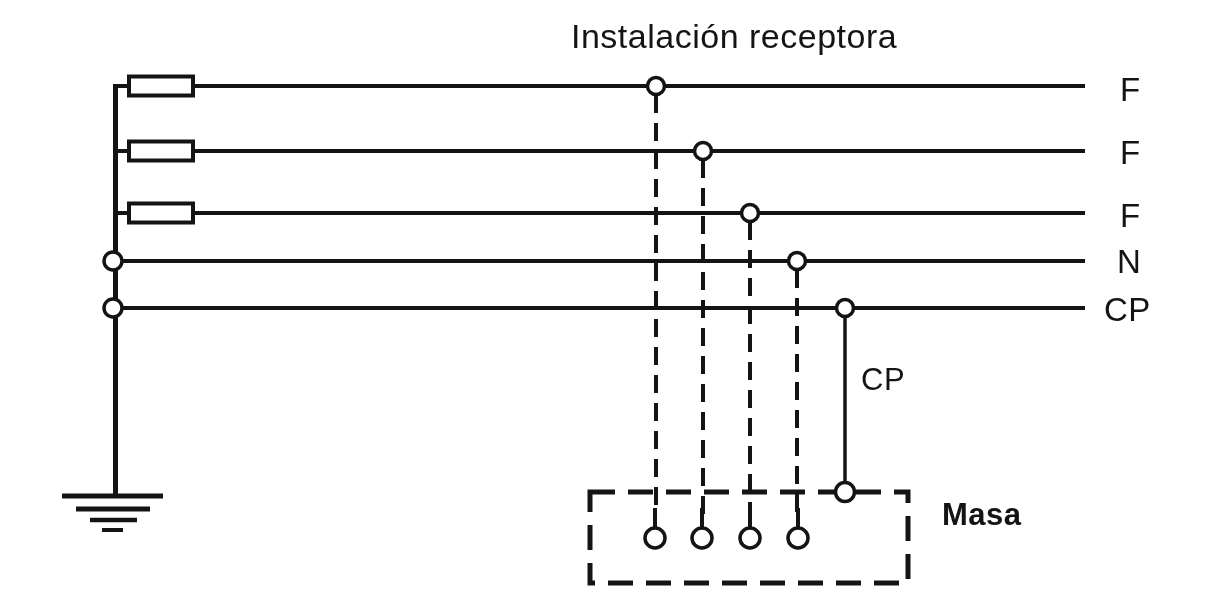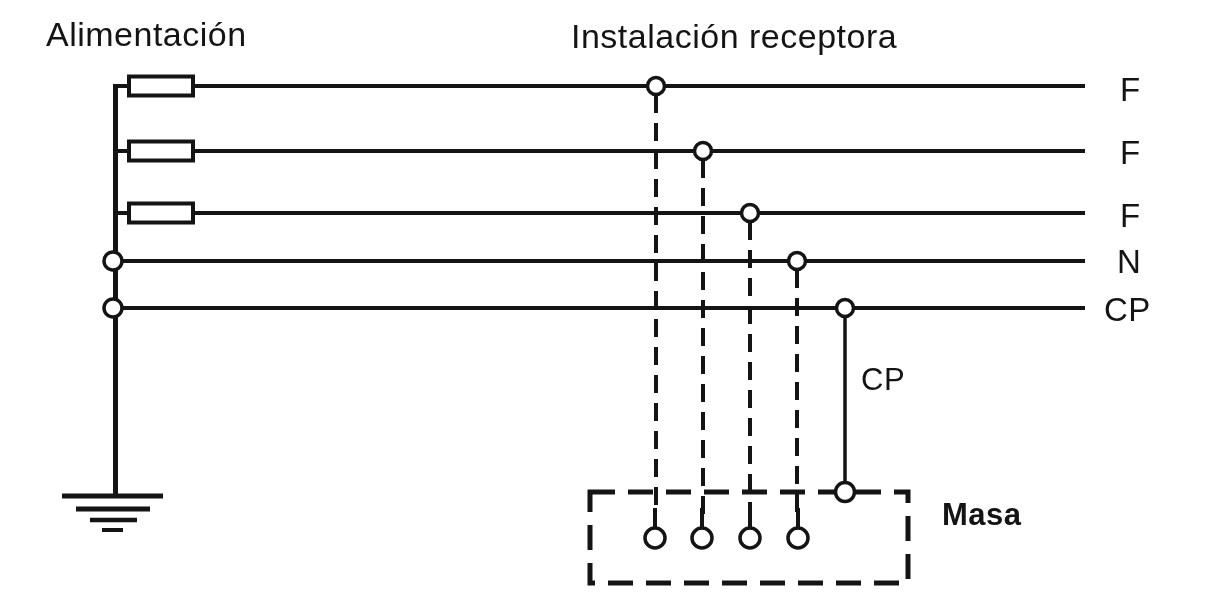--- a/index.html
+++ b/index.html
@@ -92,21 +92,20 @@
       <circle cx="797" cy="261" r="8.5"></circle>
       <circle cx="845" cy="308" r="8.5"></circle>
       <circle cx="845" cy="492" r="9.5"></circle>
       <circle cx="655" cy="538" r="10"></circle>
       <circle cx="702" cy="538" r="10"></circle>
       <circle cx="750" cy="538" r="10"></circle>
       <circle cx="798" cy="538" r="10"></circle>
     </g>
   </svg>
 
-  <div class="lbl lbl-title" style="left:46px; top:16px;">Alimentación</div>
 
   <div class="lbl lbl-title" style="left:571px; top:18px;">Instalación receptora</div>
 
   <div class="lbl lbl-wire" style="left:1120px; top:72px;">F</div>
 
   <div class="lbl lbl-wire" style="left:1120px; top:135px;">F</div>
 
   <div class="lbl lbl-wire" style="left:1120px; top:198px;">F</div>
 
   <div class="lbl lbl-wire" style="left:1117px; top:244px;">N</div>

